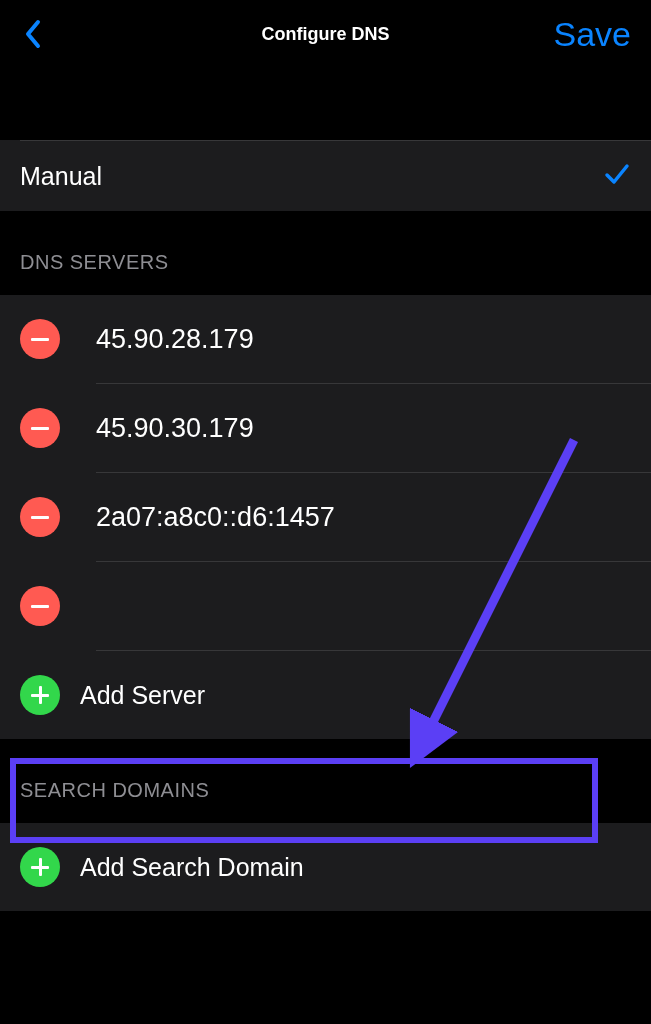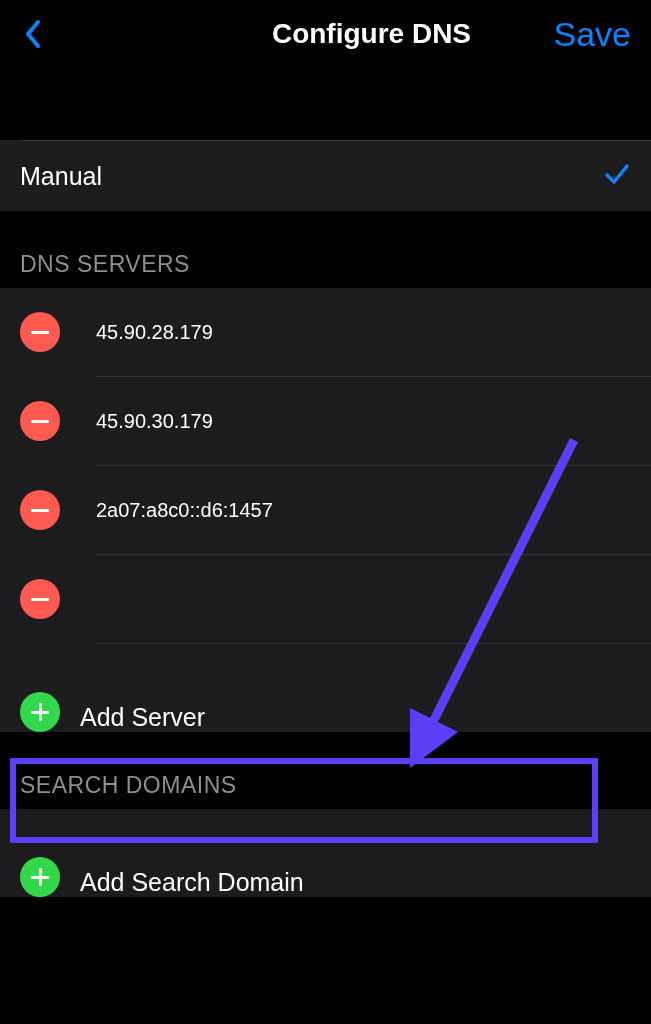--- a/index.html
+++ b/index.html
@@ -27,27 +27,26 @@
     .back-chevron {
       color: #0a84ff;
       font-size: 36px;
       font-weight: 300;
       line-height: 1;
       padding: 6px 8px;
       display: flex;
       align-items: center;
     }
     .header-title {
-      font-size: 28px;
+      font-size: 18px;
       font-weight: 700;
       color: #fff;
       position: absolute;
       left: 50%;
       transform: translateX(-50%);
-      margin-left: 46px;
     }
     .save-btn {
       color: #0a84ff;
       font-size: 34px;
       font-weight: 400;
       padding: 6px 6px;
     }
     .gap-black {
       height: 72px;
       background: #000;
@@ -73,24 +72,24 @@
     .row-label {
       font-size: 25px;
       font-weight: 400;
       color: #fff;
     }
     .check-icon {
       margin-left: auto;
       color: #0a84ff;
     }
     .section-header {
-      font-size: 23px;
+      font-size: 20px;
       color: #8e8e93;
       letter-spacing: 0.5px;
-      padding: 40px 20px 10px 20px;
+      padding: 40px 20px 21px 20px;
       background: #000;
       text-transform: uppercase;
     }
     .icon-circle {
       width: 40px;
       height: 40px;
       border-radius: 50%;
       display: flex;
       align-items: center;
       justify-content: center;
@@ -121,28 +120,27 @@
       height: 3px;
     }
     .icon-add .plus-v {
       width: 3px;
       height: 18px;
     }
     .server-row {
       min-height: 88px;
     }
     .server-text {
-      font-size: 20px;
+      font-size: 27px;
       font-weight: 400;
       color: #fff;
       margin-left: 36px;
     }
     .add-row {
       min-height: 88px;
-      align-items: flex-end;
     }
     .add-text {
       font-size: 25px;
       font-weight: 400;
       color: #fff;
       margin-left: 20px;
     }
     .highlight-box {
       position: absolute;
       border: 6px solid #5b3ff5;

